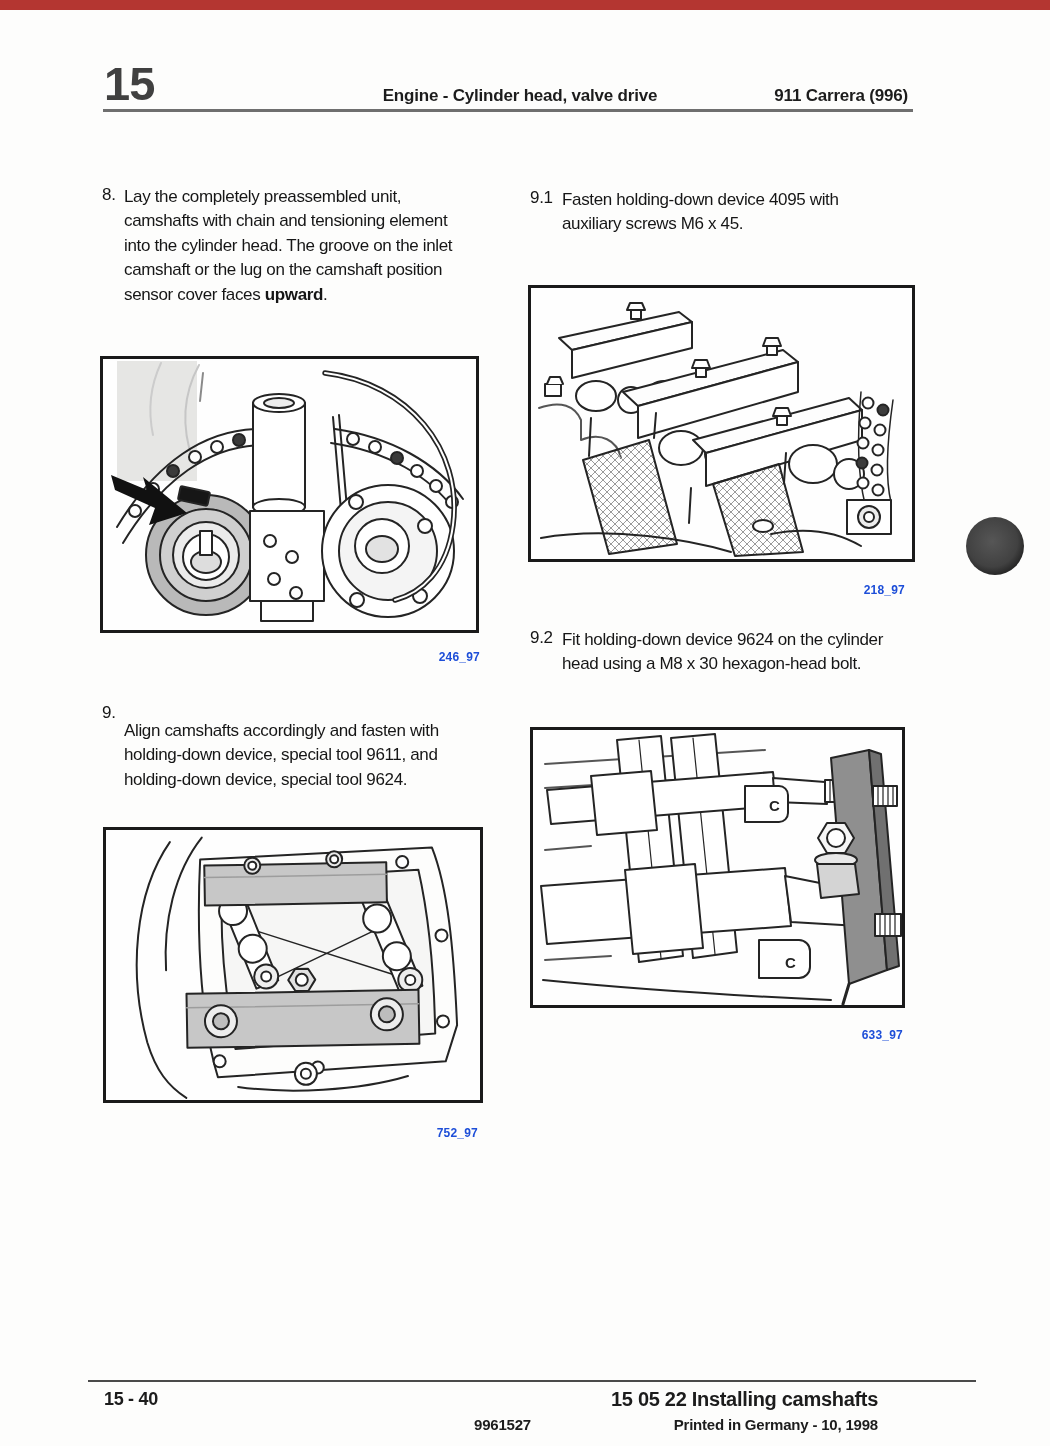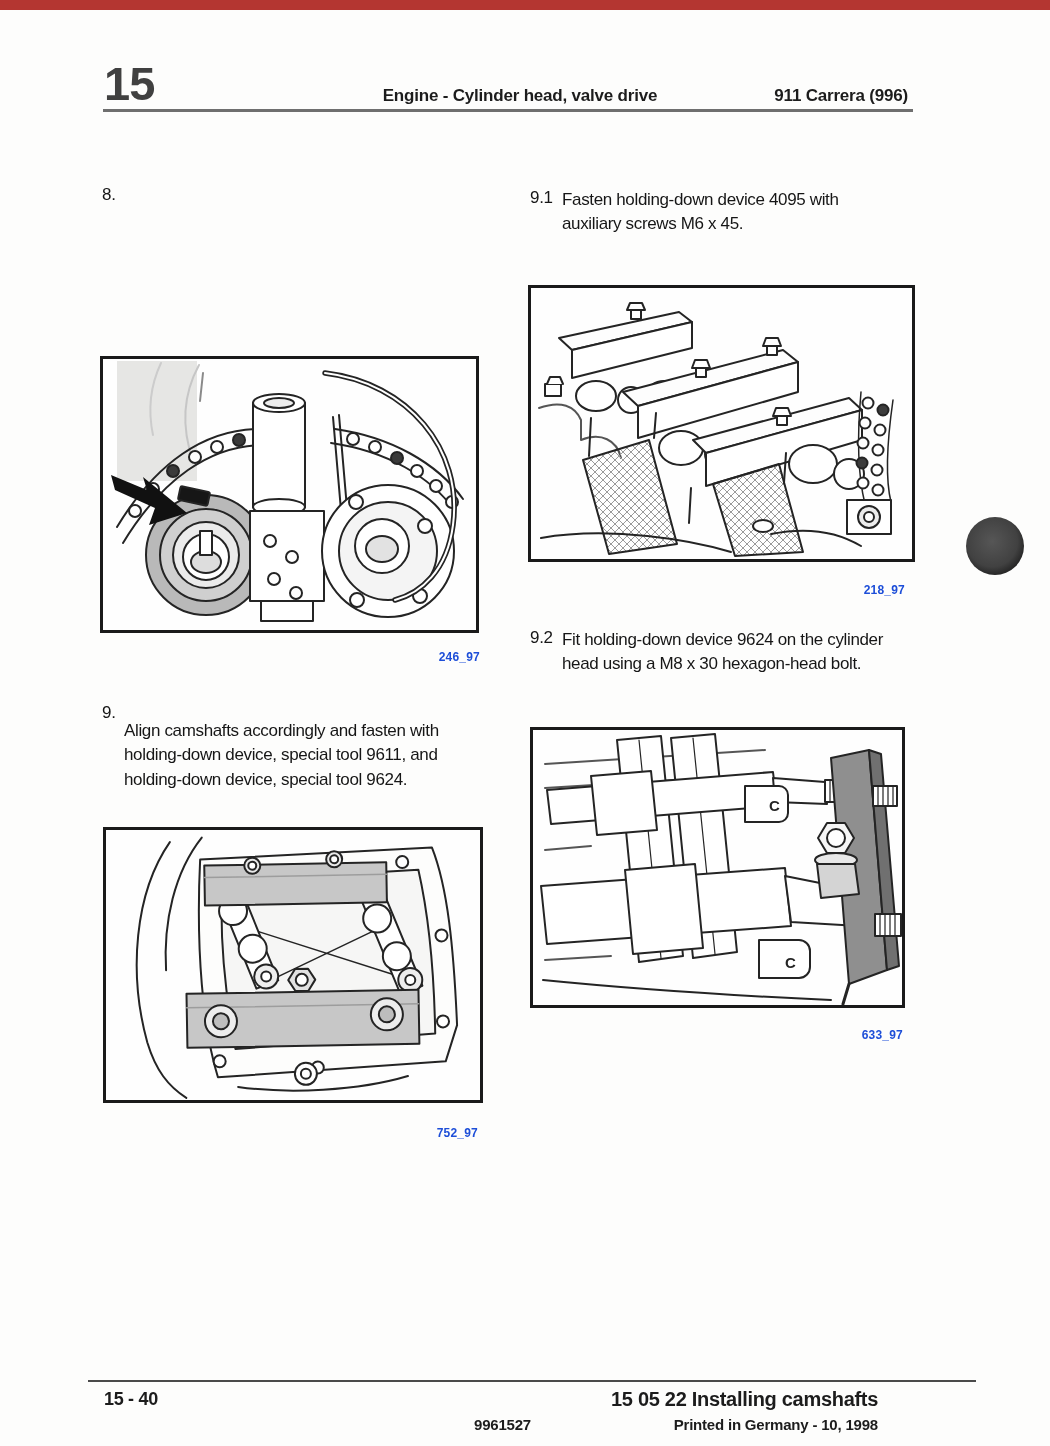--- a/index.html
+++ b/index.html
@@ -35,20 +35,25 @@
 
 <div class="topbar"></div>
 
 <div class="abs chapter">15</div>
 <div class="abs hcenter">Engine - Cylinder head, valve drive</div>
 <div class="abs hright">911 Carrera (996)</div>
 <div class="abs hrule"></div>
 
 <div class="stepnum" style="left:102px;top:185px;">8.</div>
 <div class="abs step" style="left:124px;top:185px;width:360px;">
+  <div class="lines">Lay the completely preassembled unit,
+camshafts with chain and tensioning element
+into the cylinder head. The groove on the inlet
+camshaft or the lug on the camshaft position</div>
+  <div><span>sensor cover faces </span><b>upward</b><span>.</span></div>
 </div>
 
 <div class="figframe" style="left:100px;top:356px;width:379px;height:277px;">
   <svg viewBox="0 0 373 271">
     <g fill="none" stroke="#242424" stroke-width="2" stroke-linejoin="round" stroke-linecap="round">
       <rect x="14" y="2" width="80" height="120" fill="#e6e6e4" stroke="none"></rect>
       <path d="M96,6 q-24,44 -6,96" stroke="#c6c6c6"></path>
       <path d="M58,4 q-16,34 -8,72" stroke="#cccccc"></path>
       <line x1="100" y1="14" x2="97" y2="42" stroke="#8a8a8a"></line>
 

